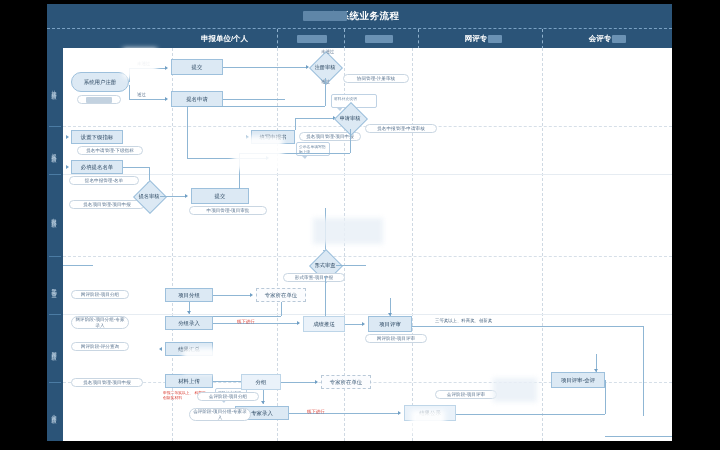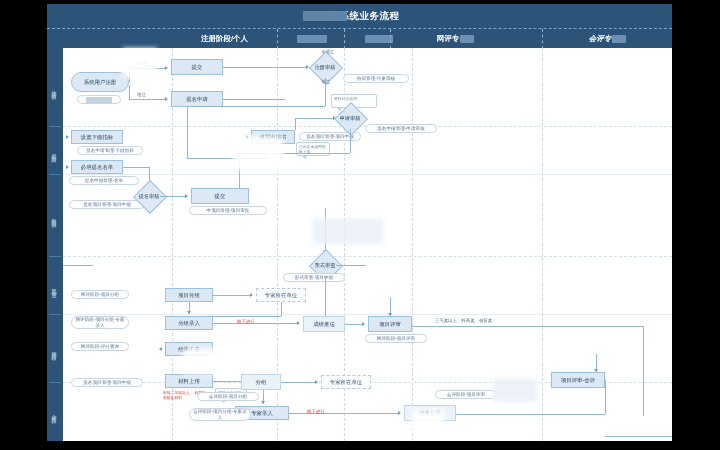--- a/index.html
+++ b/index.html
@@ -90,32 +90,32 @@
 
   <div class="titlebar">
     <div class="ttl">
       <span class="redact" style="left:256px;width:44px;"></span>
       <span>评审系统业务流程</span>
     </div>
   </div>
 
   <div class="headrow">
     <div class="hcell" style="left:125px;width:105px;">
-      <span>注册阶段/个人</span>
+      <span>申报单位/个人</span>
     </div>
     <div class="hcell masked" style="left:230px;width:67px;">
       <span class="blur" style="width:30px;"></span>
     </div>
     <div class="hcell masked" style="left:297px;width:68px;">
       <span class="blur" style="width:28px;"></span>
     </div>
-    <div class="hcell" style="left:343px;width:130px;">
+    <div class="hcell" style="left:371px;width:130px;">
       <span>网评专</span><span class="blur" style="width:14px;"></span>
     </div>
-    <div class="hcell" style="left:495px;width:130px;font-style:italic;">
+    <div class="hcell" style="left:495px;width:130px;">
       <span>会评专</span><span class="blur" style="width:14px;"></span>
     </div>
   </div>
 
   <div class="canvas">
 
     <div class="sidebar">
       <div class="seg" style="top:4px;height:72px;">
             <span>注册阶段</span>
           </div>

